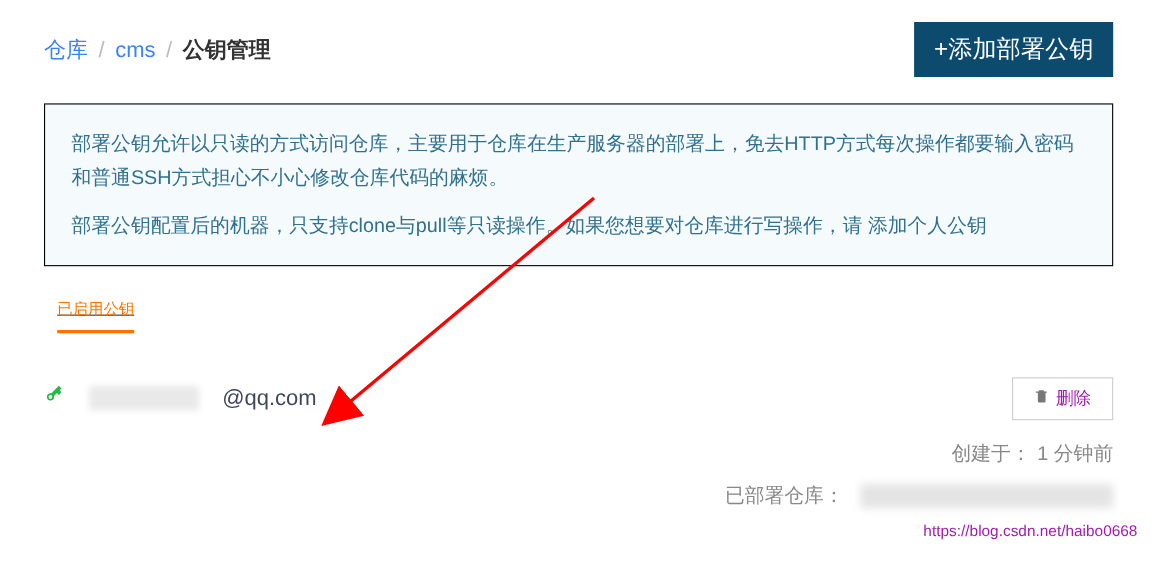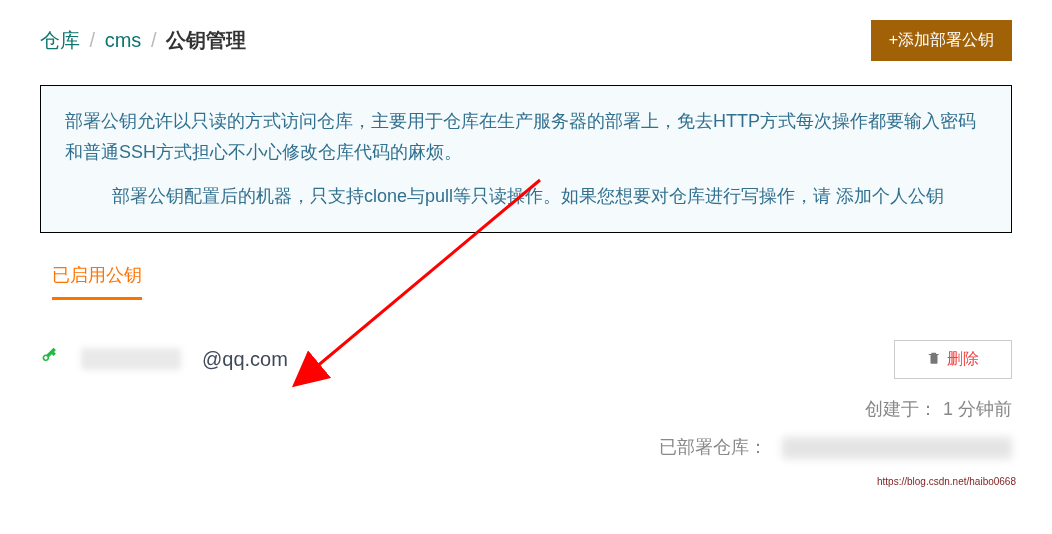--- a/index.html
+++ b/index.html
@@ -16,62 +16,62 @@
     justify-content: space-between;
     align-items: center;
     margin-bottom: 24px;
   }
   .breadcrumb {
     font-size: 20px;
     color: #888;
   }
   .breadcrumb a {
     text-decoration: none;
-    color: #0f766e;
+    color: #3b82f6;
     text-align: center;
   }
   .breadcrumb .sep {
     color: #bbb;
     margin: 0 4px;
   }
   .breadcrumb .current {
     color: #333;
     font-weight: bold;
     margin-top: 16px;
   }
   .add-btn {
-    background: #a16207;
+    background: #0c4a6e;
     color: #fff;
     border: none;
-    font-size: 16px;
+    font-size: 22px;
     padding: 10px 18px;
     cursor: pointer;
   }
   .notice-box {
     border: 1px solid #000000;
     background: #f5fbfd;
     color: #31708f;
     padding: 20px 24px;
     font-size: 18px;
     line-height: 1.7;
     margin-bottom: 30px;
   }
   .notice-box p + p {
     margin-top: 14px;
-    margin-left: 47px;
   }
   .notice-box .link {
     color: #31708f;
   }
   .tabs {
     display: flex;
     gap: 32px;
-    font-size: 18px;
+    font-size: 14px;
     margin-bottom: 40px;
     padding-left: 12px;
+    text-decoration: underline;
   }
   .tab {
     color: #666;
     padding-bottom: 10px;
     cursor: pointer;
   }
   .tab.active {
     color: #fe7300;
     border-bottom: 3px solid #fe7300;
   }
@@ -100,23 +100,23 @@
     border-radius: 3px;
     vertical-align: middle;
   }
   .key-actions {
     display: flex;
     gap: 12px;
   }
   .action-btn {
     background: #fff;
     border: 1px solid #ccc;
-    color: #ef4444;
+    color: #a21caf;
     font-size: 16px;
-    padding: 8px 32px;
+    padding: 8px 19px;
     cursor: pointer;
     display: inline-flex;
     align-items: center;
     gap: 6px;
   }
   .action-btn .ico {
     color: #777;
     font-size: 15px;
   }
   .meta-line {
@@ -133,24 +133,24 @@
     display:inline-block;
     width:230px; height:22px;
     background: #e4e4e4;
     filter: blur(4px);
     border-radius: 3px;
     vertical-align: middle;
     margin-left: 10px;
   }
   .watermark {
     position: absolute;
-    right: 36px;
+    right: 18px;
     bottom: 6px;
-    color: #7f1d1d;
-    font-size: 10px;
+    color: #a21caf;
+    font-size: 14px;
   }
   
   .arrow-svg {
     position: absolute;
     top: 0; left: 0;
     pointer-events: none;
   }
 </style>
 </head>
 <body>

